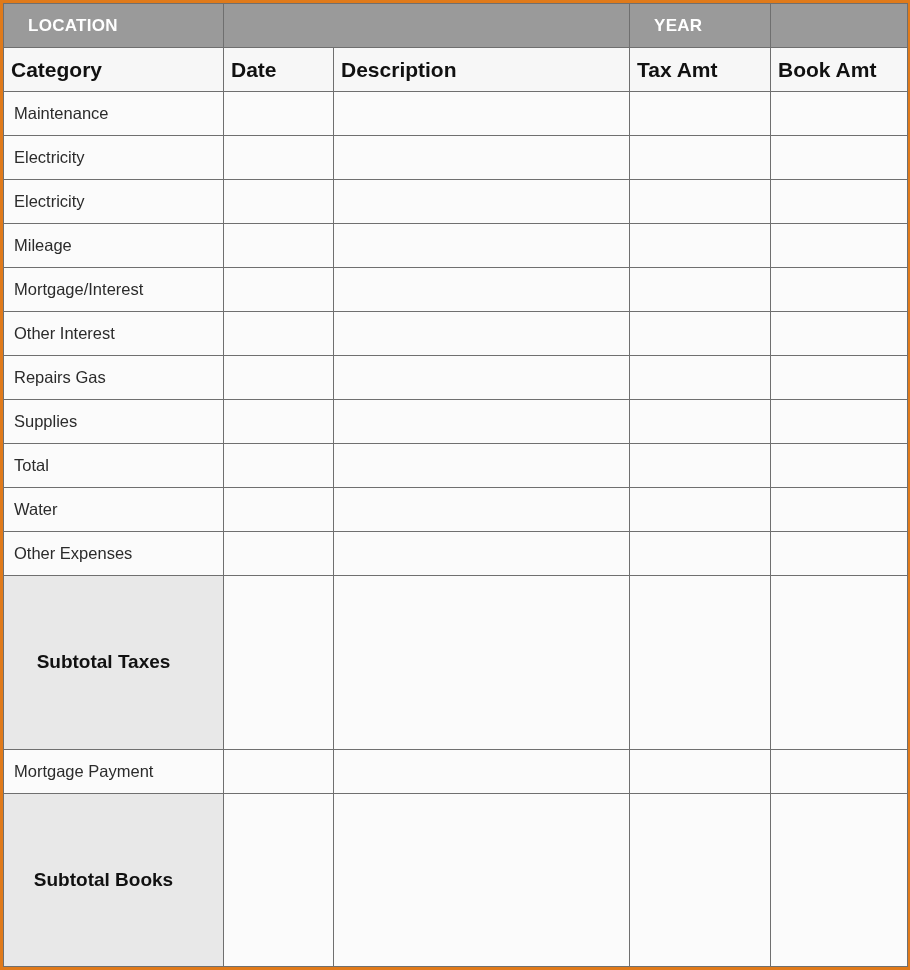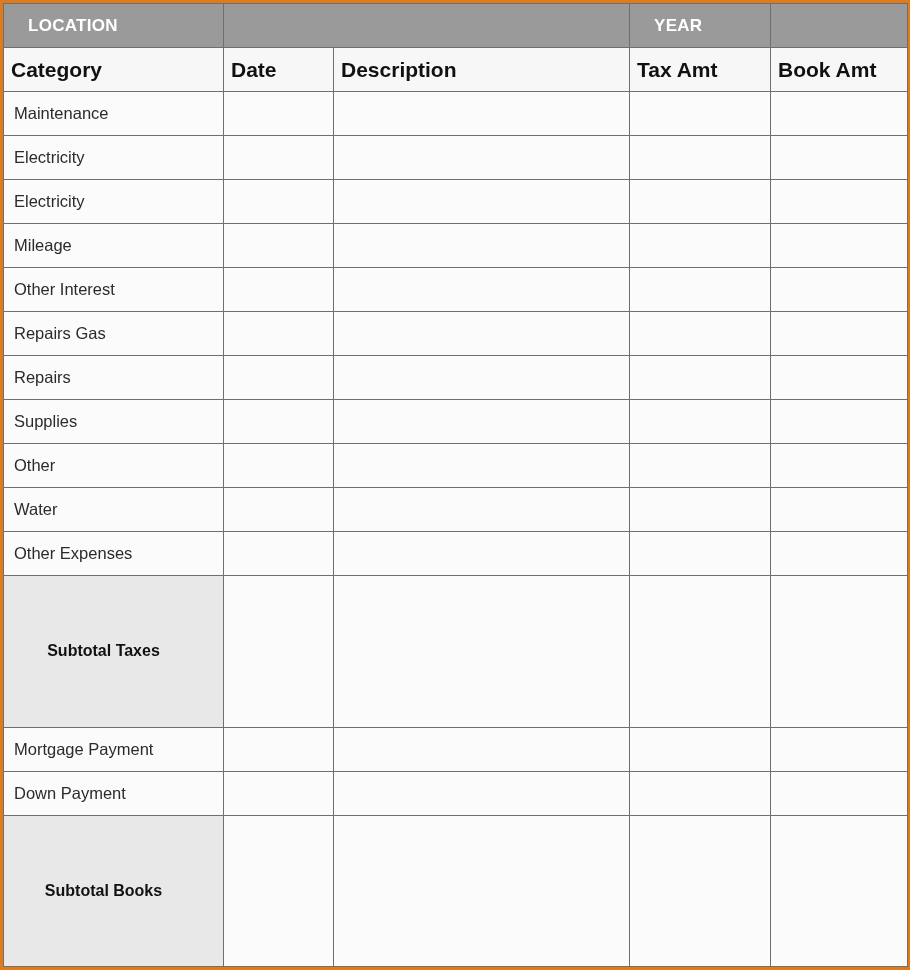--- a/index.html
+++ b/index.html
@@ -75,21 +75,21 @@
     background: #fbfbfb;
     padding-left: 10px;
   }
   tr.datarow td.cell-empty {
     background: #fbfbfb;
   }
 
   
   tr.subtotal td.label {
     font-weight: bold;
-    font-size: 16px;
+    font-size: 19px;
     color: #111111;
     background: #e8e8e8;
     text-align: center;
     padding-left: 0;
     padding-right: 20px;
   }
   tr.subtotal td.cell-empty {
     background: #fbfbfb;
   }
 </style>
@@ -150,55 +150,55 @@
 
 
       <tr class="datarow">
         <td>Mileage</td>
         <td class="cell-empty"></td>
         <td class="cell-empty"></td>
         <td class="cell-empty"></td>
         <td class="cell-empty"></td>
       </tr>
 
+      <tr class="datarow">
+        <td>Mortgage/Interest</td>
+        <td class="cell-empty"></td>
+        <td class="cell-empty"></td>
+        <td class="cell-empty"></td>
+        <td class="cell-empty"></td>
+      </tr>
 
       <tr class="datarow">
         <td>Other Interest</td>
         <td class="cell-empty"></td>
         <td class="cell-empty"></td>
         <td class="cell-empty"></td>
         <td class="cell-empty"></td>
       </tr>
 
       <tr class="datarow">
         <td>Repairs Gas</td>
         <td class="cell-empty"></td>
         <td class="cell-empty"></td>
         <td class="cell-empty"></td>
         <td class="cell-empty"></td>
       </tr>
 
-      <tr class="datarow">
-        <td>Repairs</td>
-        <td class="cell-empty"></td>
-        <td class="cell-empty"></td>
-        <td class="cell-empty"></td>
-        <td class="cell-empty"></td>
-      </tr>
 
       <tr class="datarow">
         <td>Supplies</td>
         <td class="cell-empty"></td>
         <td class="cell-empty"></td>
         <td class="cell-empty"></td>
         <td class="cell-empty"></td>
       </tr>
 
       <tr class="datarow">
-        <td>Other</td>
+        <td>Total</td>
         <td class="cell-empty"></td>
         <td class="cell-empty"></td>
         <td class="cell-empty"></td>
         <td class="cell-empty"></td>
       </tr>
 
       <tr class="datarow">
         <td>Water</td>
         <td class="cell-empty"></td>
         <td class="cell-empty"></td>
@@ -223,27 +223,20 @@
       </tr>
 
       <tr class="datarow">
         <td>Mortgage Payment</td>
         <td class="cell-empty"></td>
         <td class="cell-empty"></td>
         <td class="cell-empty"></td>
         <td class="cell-empty"></td>
       </tr>
 
-      <tr class="datarow">
-        <td>Down Payment</td>
-        <td class="cell-empty"></td>
-        <td class="cell-empty"></td>
-        <td class="cell-empty"></td>
-        <td class="cell-empty"></td>
-      </tr>
 
       <tr class="subtotal">
         <td class="label">Subtotal Books</td>
         <td class="cell-empty"></td>
         <td class="cell-empty"></td>
         <td class="cell-empty"></td>
         <td class="cell-empty"></td>
       </tr>
 
 

